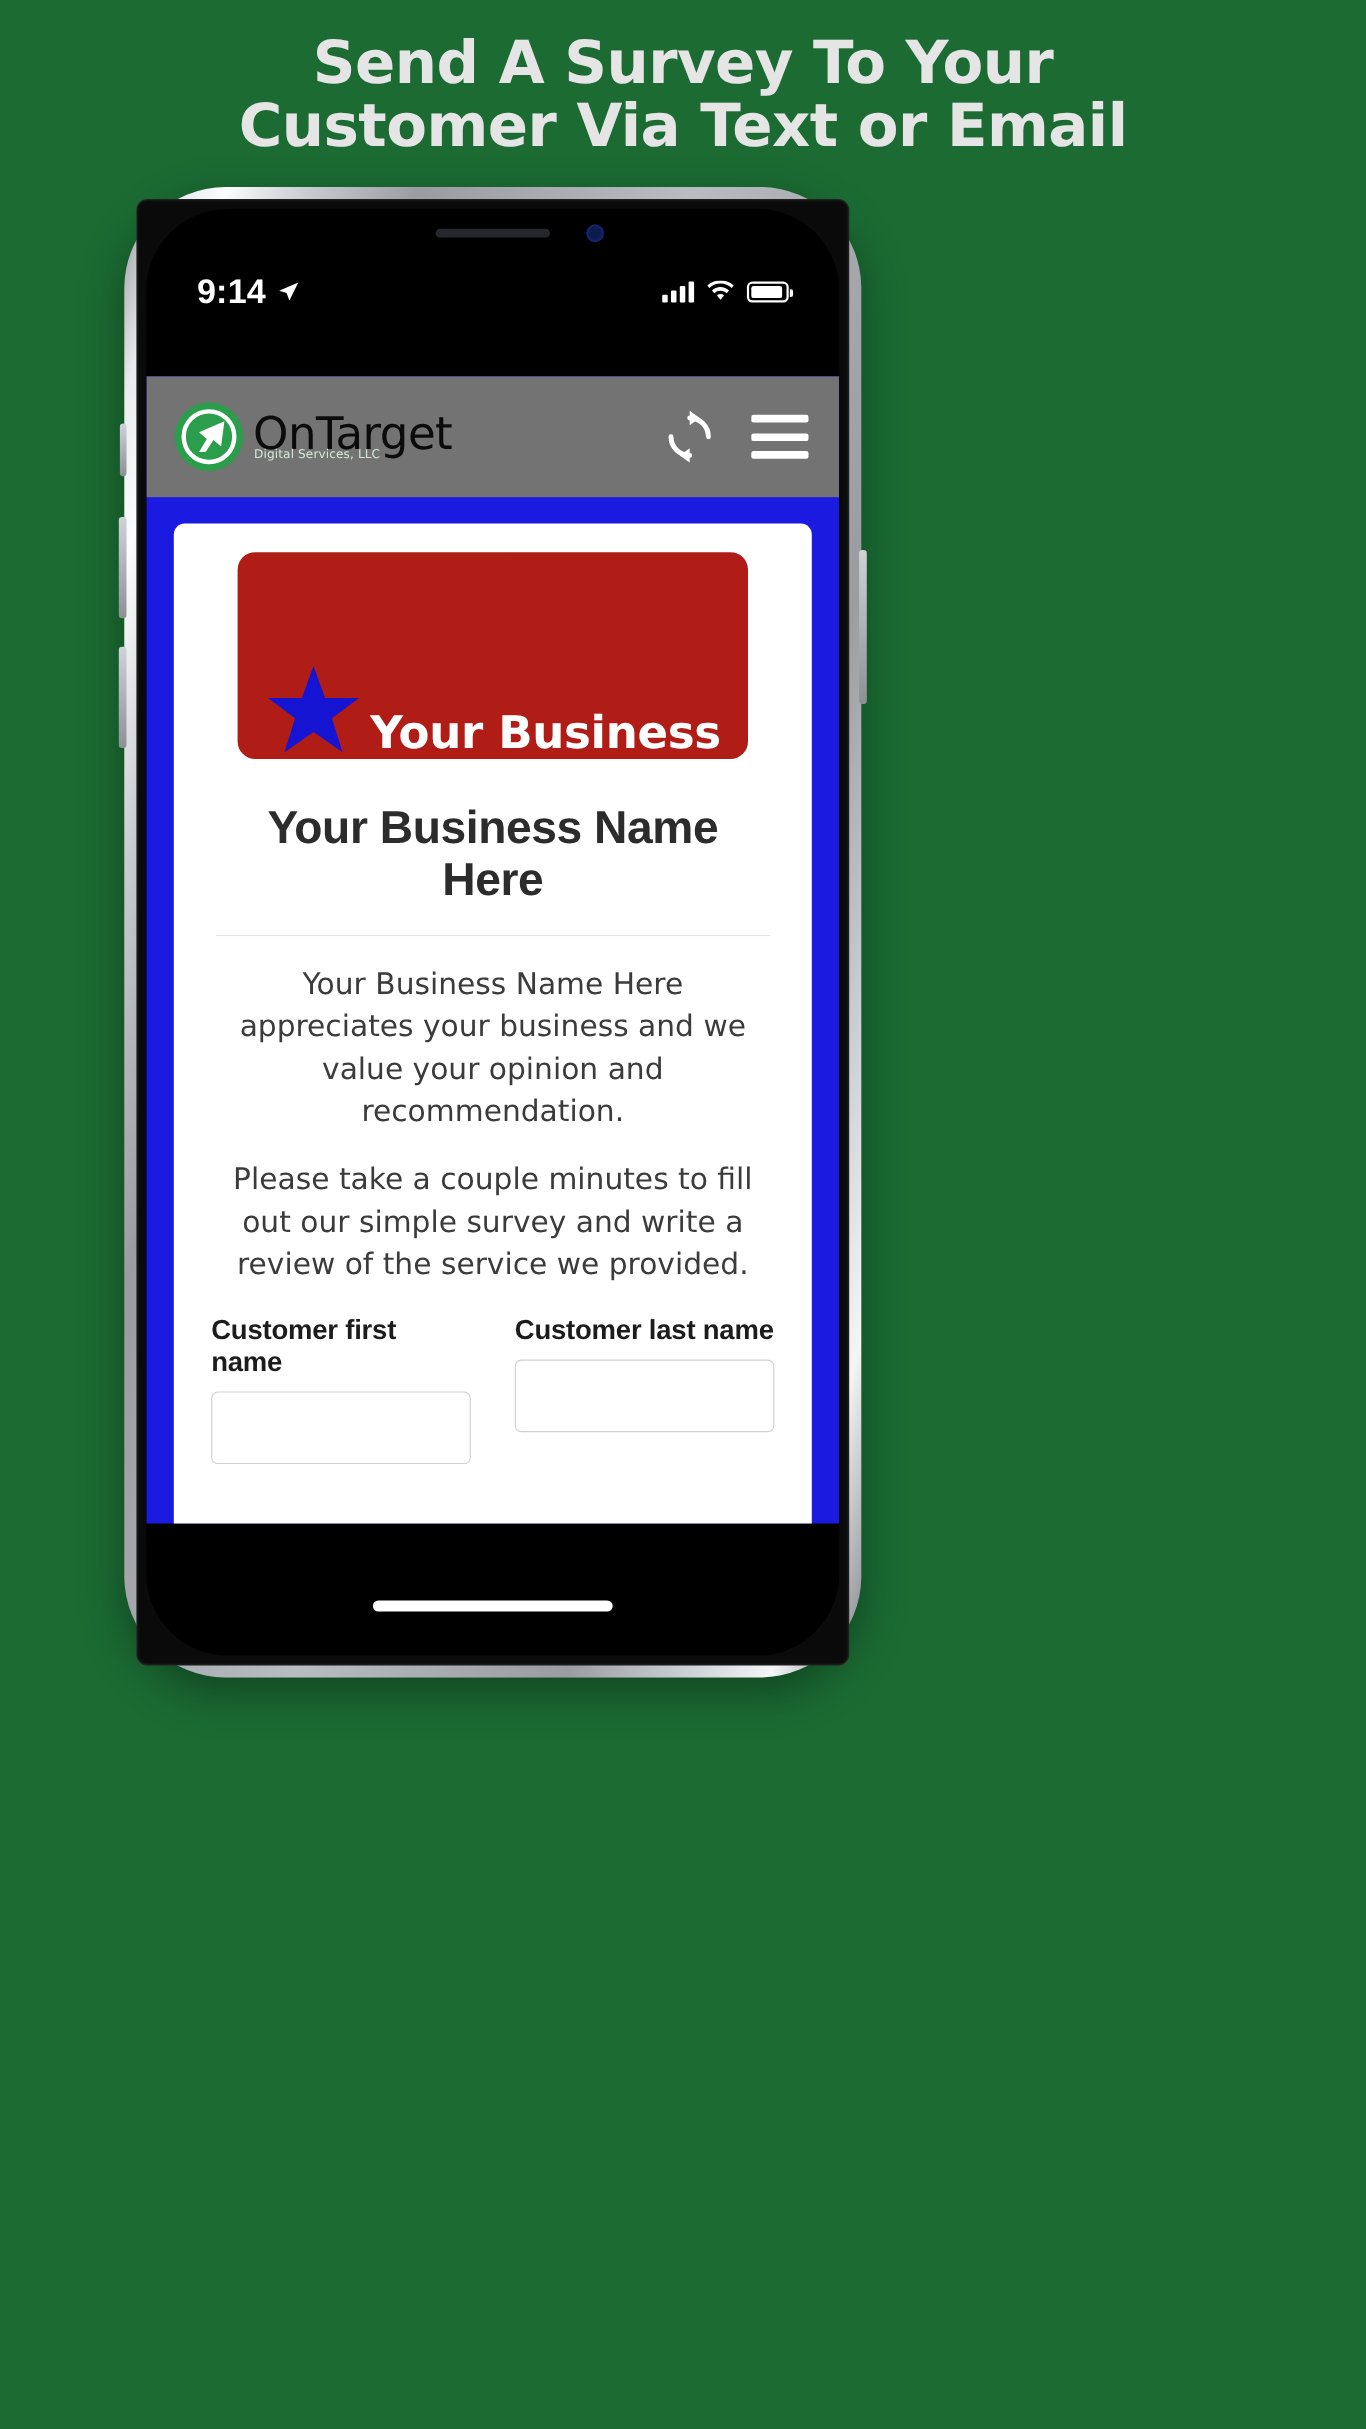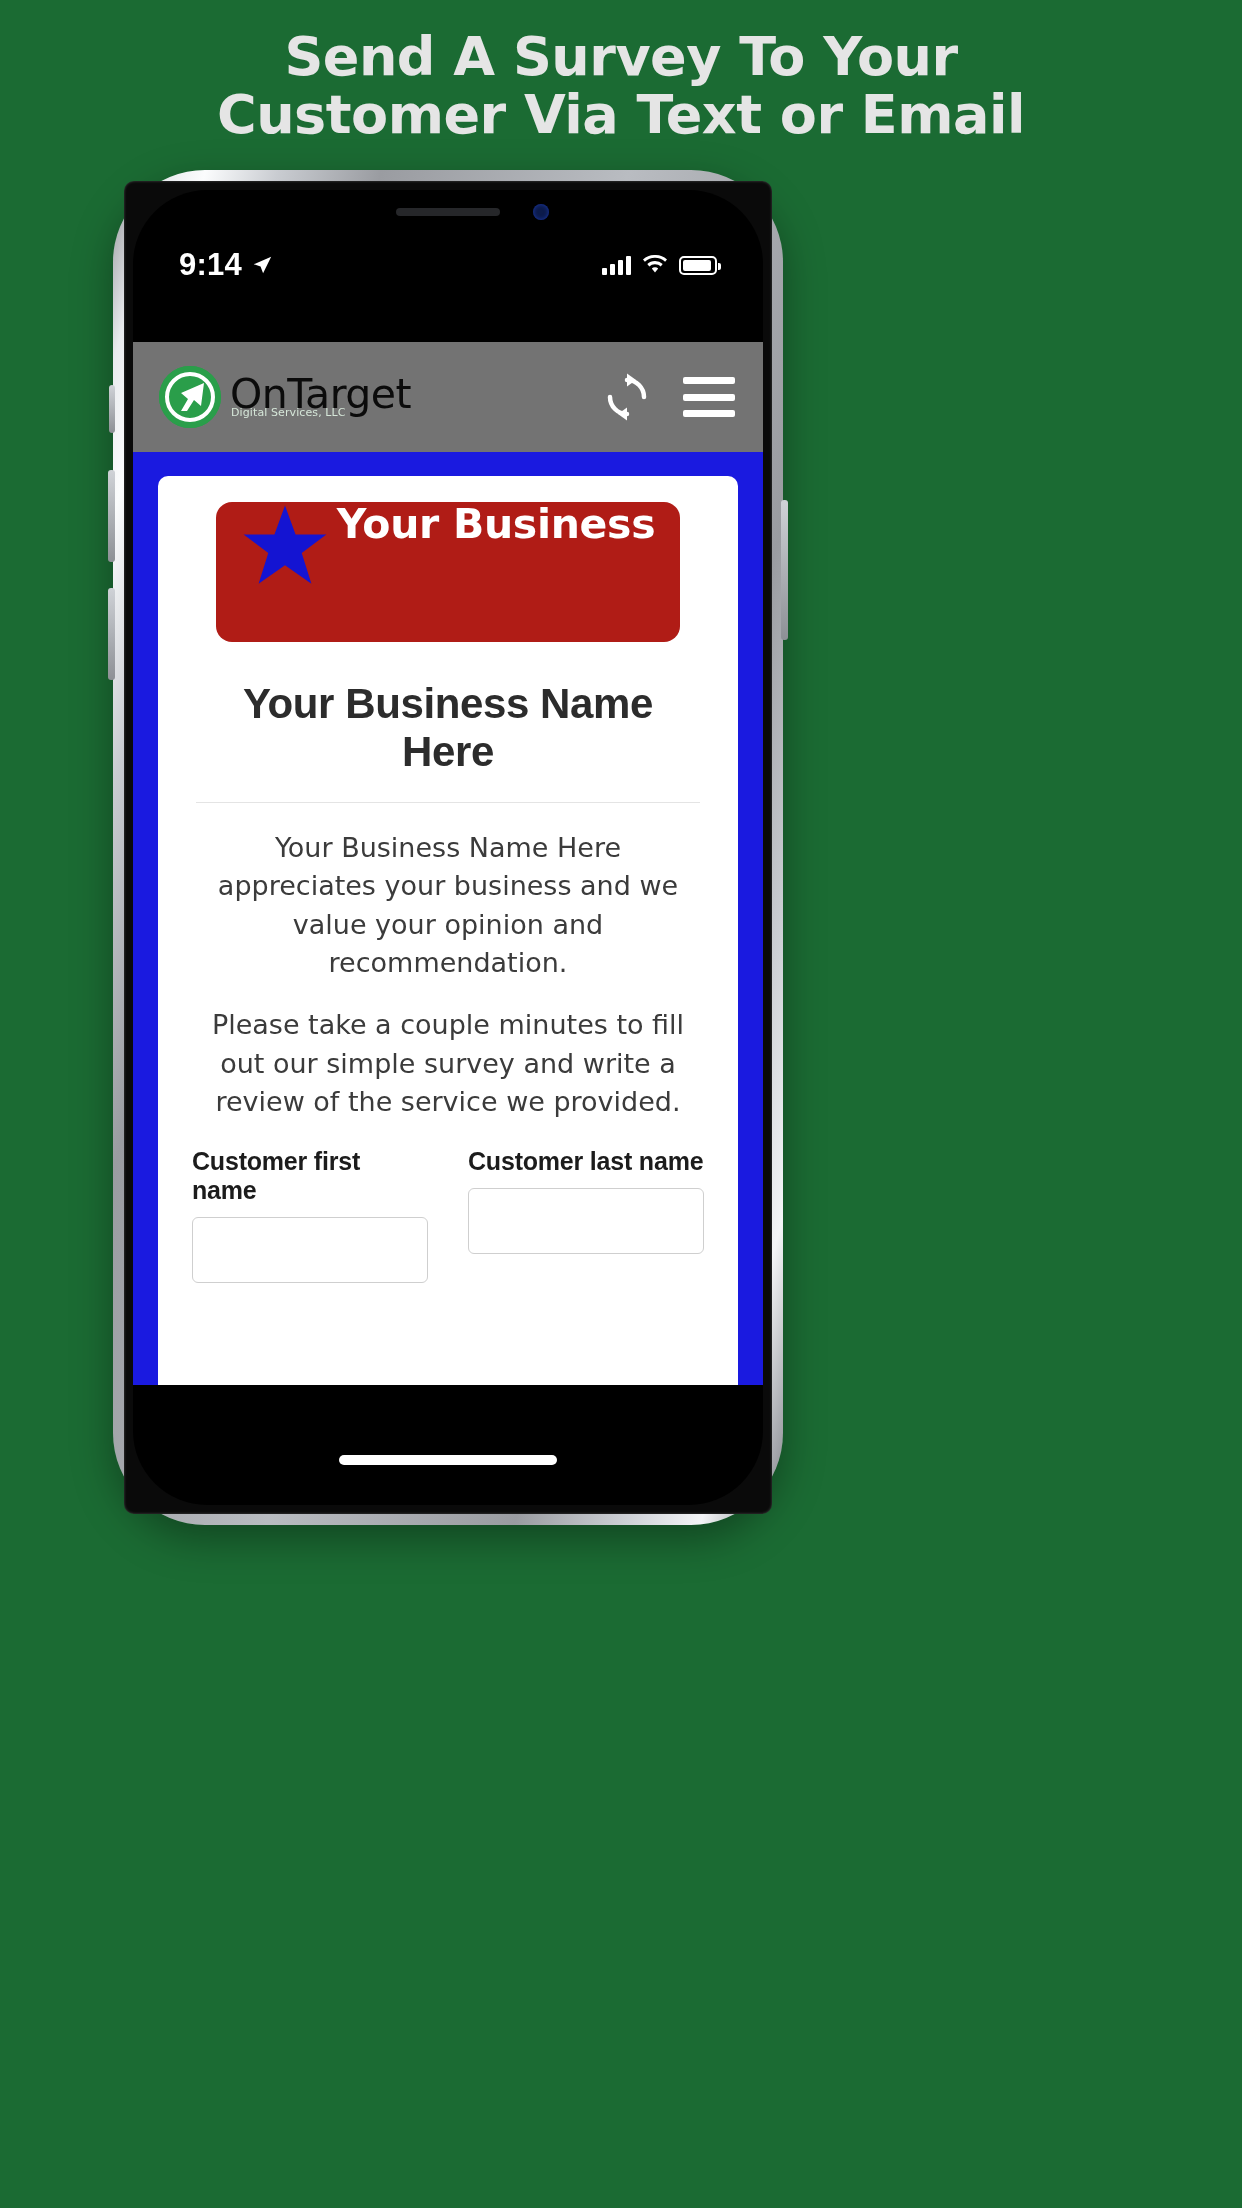--- a/index.html
+++ b/index.html
@@ -227,25 +227,25 @@
     background: #ffffff;
     border-radius: 10px;
     padding: 26px 34px 0 34px;
     overflow: hidden;
   }
 
   .logo-banner {
     margin: 0 auto;
     width: 100%;
     max-width: 464px;
-    height: 140px;
+    height: 188px;
     background: #b01c16;
     border-radius: 16px;
     display: flex;
-    align-items: flex-start;
+    align-items: flex-end;
     justify-content: center;
     gap: 8px;
     padding: 0 18px;
   }
   .logo-star { width: 88px; height: 88px; flex: 0 0 auto; }
   .logo-banner-text {
     color: #ffffff;
     font-family: "DejaVu Sans", sans-serif;
     font-weight: bold;
     font-size: 41px;

